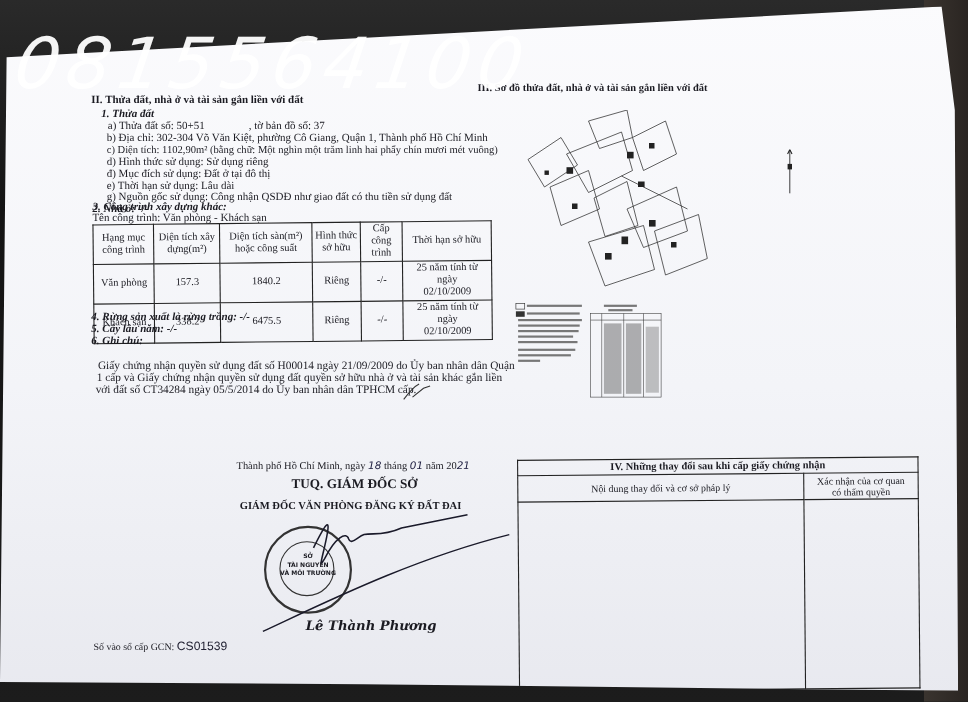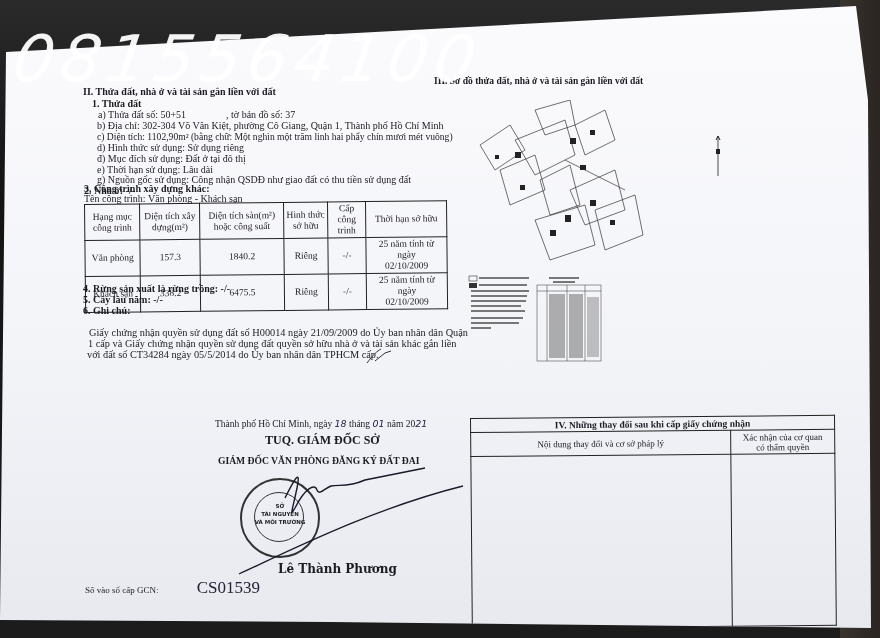--- a/index.html
+++ b/index.html
@@ -6,21 +6,21 @@
   body{width:880px;height:638px;position:relative;overflow:hidden;background:#1a1a1a;font-family:"Liberation Serif","DejaVu Serif",serif;color:#1b1b22;}
   .bg-dark{position:absolute;inset:0;background:linear-gradient(180deg,#2a2a2a 0%,#141414 30%,#1c1c1c 100%);}
   .bg-right{position:absolute;right:0;top:0;width:40px;height:638px;background:linear-gradient(90deg,#3a342f,#2a2522);}
   .paper{position:absolute;left:0;top:0;width:880px;height:638px;
     clip-path:polygon(6px 52px, 856px 6px, 868px 100px, 871px 628px, 330px 622px, 0px 620px);
     background:linear-gradient(180deg,#fbfbfd 0%,#f3f4f8 55%,#e8e9ef 100%);}
   .watermark{position:absolute;left:14px;top:22px;font-family:"DejaVu Sans",sans-serif;font-style:italic;font-size:64px;letter-spacing:6px;color:rgba(255,255,255,0.95);font-weight:400;transform:skewX(-8deg);}
   .t{position:absolute;white-space:nowrap;font-size:10px;line-height:12px;}
   .b{font-weight:bold;}
   .i{font-style:italic;}
-  .bi{font-weight:bold;}
+  .bi{font-weight:bold;font-style:italic;}
   table{border-collapse:collapse;}
   .tbl3{position:absolute;left:84px;top:197px;width:363px;transform:rotate(-0.6deg);transform-origin:left top;}
   .tbl3 td,.tbl3 th{border:1px solid #222;font-size:9.5px;font-weight:normal;text-align:center;padding:1px 2px;line-height:11px;}
   .tbl4{position:absolute;left:470px;top:418px;width:365px;transform:rotate(-0.5deg);transform-origin:left top;}
   .tbl4 td,.tbl4 th{border:1.5px solid #222;font-size:9px;text-align:center;padding:1px 2px;line-height:10px;}
   .map{position:absolute;left:475px;top:100px;width:170px;height:170px;}
   .legend{position:absolute;left:467px;top:273px;width:150px;height:90px;}
   .stamp{position:absolute;left:240px;top:478px;width:76px;height:76px;border:2px solid #333;border-radius:50%;}
   .stamp .inner{position:absolute;left:12px;top:12px;width:48px;height:48px;border:1px solid #333;border-radius:50%;}
   .sig{position:absolute;}
@@ -107,21 +107,21 @@
     </div>
   </div>
   <svg class="sig" style="left:235px;top:458px;" width="230" height="120">
     <path d="M50 40 C60 20 66 10 62 30 C58 50 54 60 60 50 C70 30 80 25 82 32 C84 38 90 30 96 28 C104 26 112 30 130 22 L190 10" stroke="#1a1a2a" stroke-width="1.4" fill="none"></path>
     <path d="M4 116 C60 90 140 50 228 28" stroke="#1a1a2a" stroke-width="1.3" fill="none"></path>
   </svg>
   <div class="t bi" style="left:278px;top:563px;font-size:12px;font-family:'DejaVu Serif',serif;">Lê Thành Phương</div>
 
   <div class="t" style="left:85px;top:582px;font-size:9px;">
     <span>Số vào sổ cấp GCN:</span>
-    <span style="font-family:Liberation Serif, serif;font-size:17px;color:#223;margin-left:36px;">CS01539</span>
+    <span style="font-family:Liberation Sans, sans-serif;font-size:11px;color:#223;">CS01539</span>
   </div>
 
   <div class="t b" style="left:434px;top:75px;font-size:9.5px;">III. Sơ đồ thửa đất, nhà ở và tài sản gắn liền với đất</div>
 
   <svg class="map" viewBox="0 0 170 170">
     <g stroke="#333" stroke-width="0.7" fill="none">
       <polygon points="5,45 35,25 50,50 20,70"></polygon>
       <polygon points="60,10 95,0 100,25 70,35"></polygon>
       <polygon points="40,40 90,20 100,55 60,75"></polygon>
       <polygon points="100,25 130,10 140,40 110,55"></polygon>

